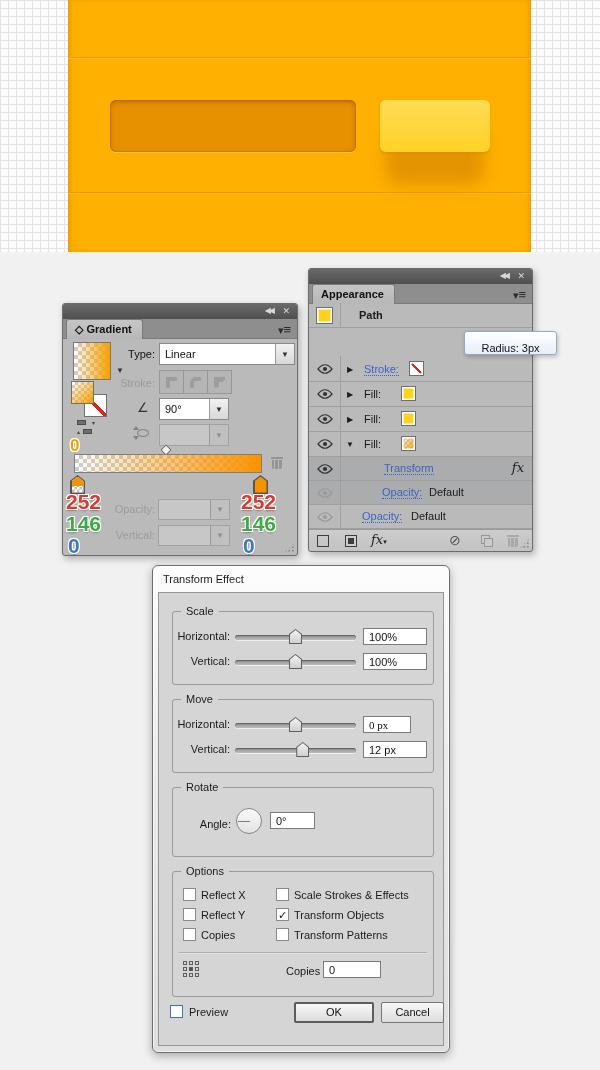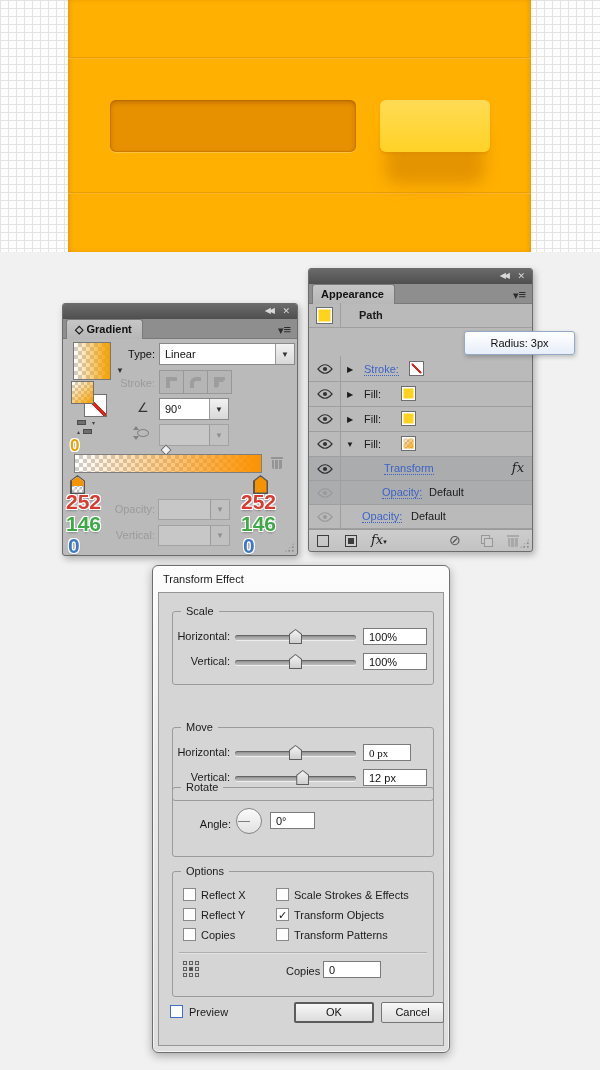--- a/index.html
+++ b/index.html
@@ -122,23 +122,23 @@
       linear-gradient(45deg,#bbb 25%,transparent 25%,transparent 75%,#bbb 75%);
     background-size:100% 100%,5px 5px,5px 5px; background-position:0 0,0 0,2.5px 2.5px; background-color:#fff; box-shadow:inset 0 0 0 1.5px #fff; }
   .fx-it { font-family:"DejaVu Serif", serif; font-style:italic; font-size:13px; color:#222; }
   .ap-toolbar { position:absolute; left:0; right:0; bottom:0; height:22px; background:linear-gradient(#cdcdcd,#c2c2c2);
     border-top:1px solid #9a9a9a; border-radius:0 0 3px 3px; }
   .tb-sq { position:absolute; top:5px; width:12px; height:12px; border:1.5px solid #3c3c3c; background:transparent; cursor:pointer; }
   .tb-sq.fill { background:#3c3c3c; box-shadow:inset 0 0 0 2px #cdcdcd; }
   .dup-icon { position:absolute; top:5px; width:13px; height:12px; opacity:.6; cursor:pointer; }
   .dup-icon i { position:absolute; width:9px; height:9px; border:1px solid #777; background:#cfcfcf; }
   .dup-icon i.b2 { left:3px; top:3px; }
-  .tooltip { position:absolute; left:464px; top:331px; width:111px; height:24px; z-index:40;
+  .tooltip { position:absolute; left:464px; top:331px; width:93px; height:24px; z-index:40;
     background:linear-gradient(#ffffff,#e7eef9); border:1px solid #93a9c4; border-radius:3px;
-    box-shadow:1px 2px 4px rgba(0,0,0,.22); display:flex; align-items:center; justify-content:center;
+    box-shadow:1px 2px 4px rgba(0,0,0,.22); display:flex; align-items:flex-end; justify-content:center;
     font-size:11px; color:#111; }
 
   
   .dlg { position:absolute; left:152px; top:565px; width:298px; height:488px; border:1px solid #6e6e6e; border-radius:6px;
     background:linear-gradient(#fdfdfd,#ececec 40%,#dedede); box-shadow:0 3px 10px rgba(0,0,0,.3), inset 0 0 0 1px rgba(255,255,255,.65);
     font-size:11px; color:#111; }
   .dlg-title { position:absolute; left:10px; top:7px; font-size:11px; color:#1a1a1a; }
   .dlg-body { position:absolute; left:5px; top:26px; right:5px; bottom:6px; background:#d5d5d5; border:1px solid #969696; }
   .fs { position:absolute; left:13px; width:262px; border:1px solid #9b9b9b; border-radius:3px; }
   .fs .legend { position:absolute; left:8px; top:-7px; background:#d5d5d5; padding:0 5px; color:#1a1a1a; }
@@ -415,21 +415,21 @@
           <span class="dlabel" style="left:0; width:57px;">Vertical:</span>
           <div class="track" style="left:62px;">
               <span class="thumb" style="left:50%;">
                 <i></i>
               </span>
             </div>
           <div class="dfield" style="left:190px; top:1px; width:64px;">100%</div>
         </div>
       </fieldset>
 
-      <fieldset class="fs" style="top:106px; height:74px;margin-top:28px;">
+      <fieldset class="fs" style="top:106px; height:74px;">
         <span class="legend">Move</span>
         <div class="drow" style="top:15px;">
           <span class="dlabel" style="left:0; width:57px;">Horizontal:</span>
           <div class="track" style="left:62px;">
               <span class="thumb" style="left:50%;">
                 <i></i>
               </span>
             </div>
           <div class="dfield" style="left:190px; top:1px; width:48px;font-family:Liberation Serif, serif;">0 px</div>
         </div>

